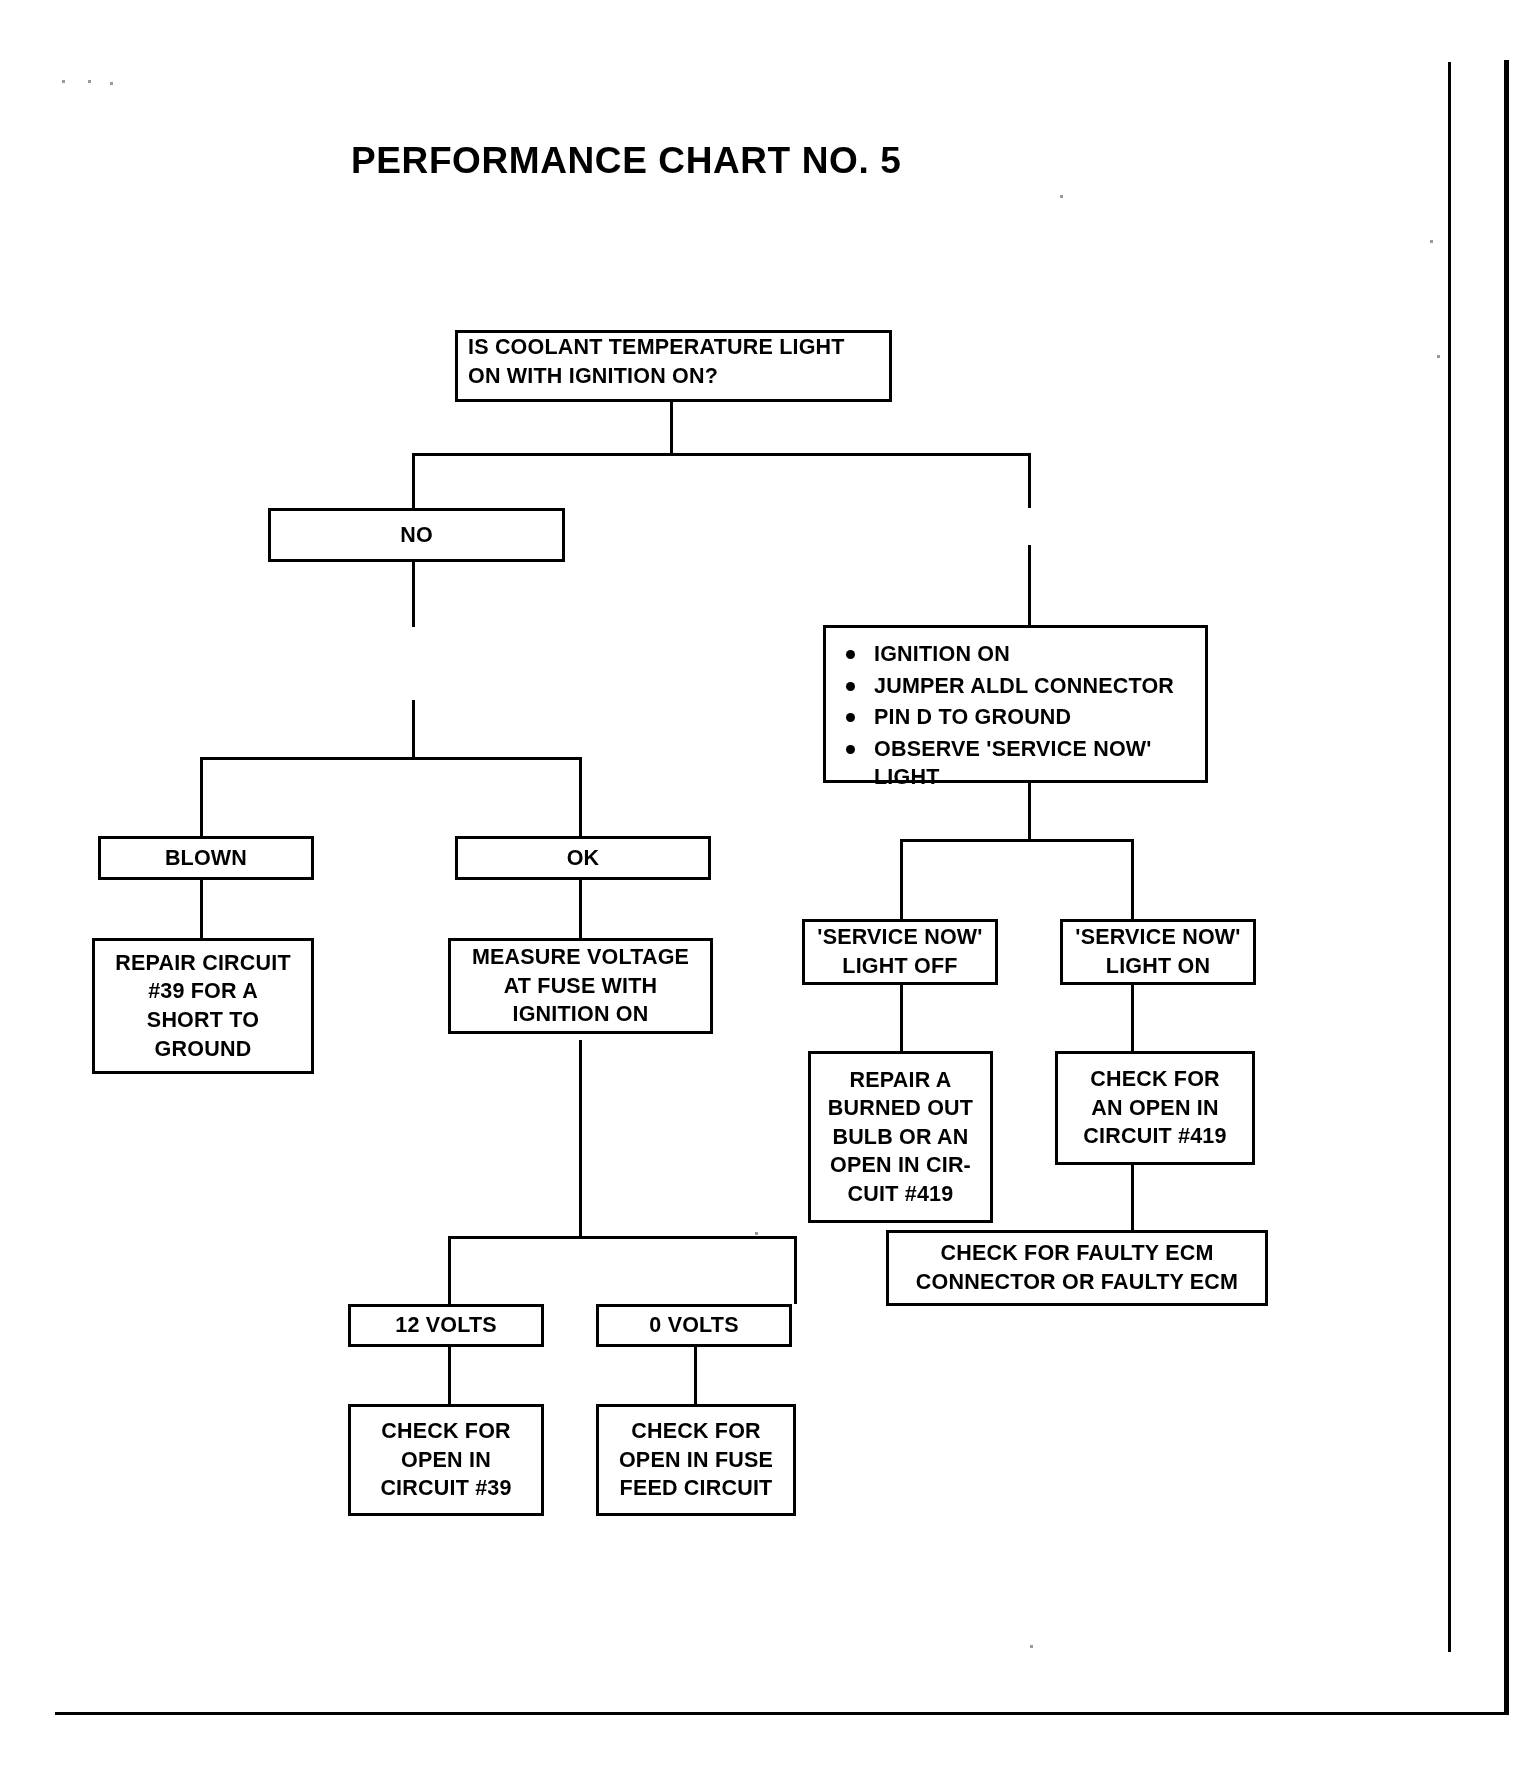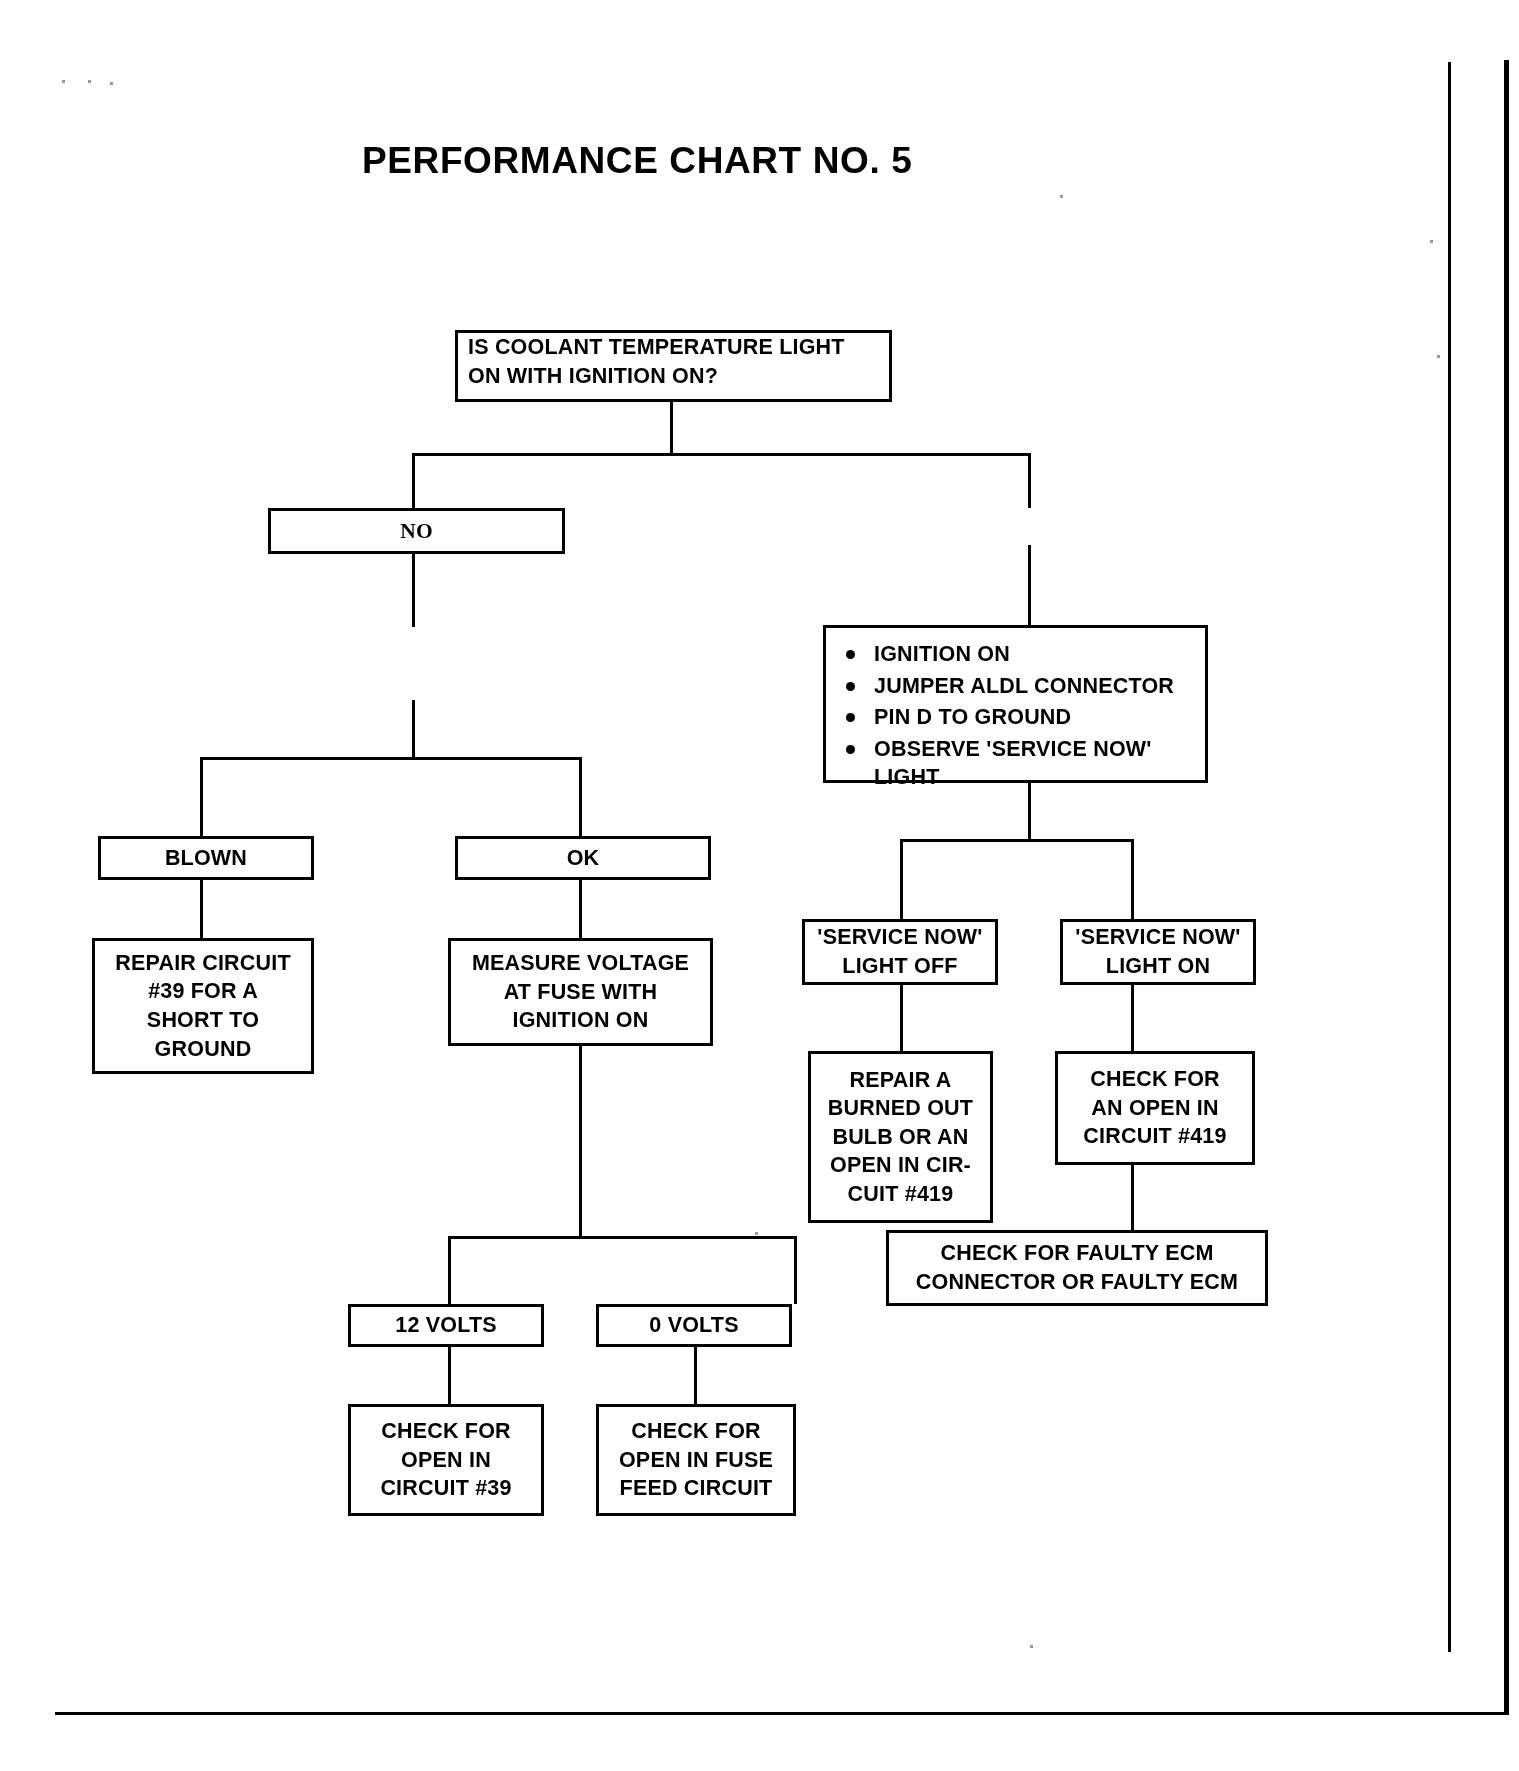--- a/index.html
+++ b/index.html
@@ -18,21 +18,21 @@
 
   
   .scan-edge-outer {
     position: absolute;
     background: #000000;
   }
 
   
   #chart-title {
     position: absolute;
-    left: 362px;
+    left: 351px;
     top: 140px;
     font-size: 37px;
     font-weight: bold;
     letter-spacing: 0.6px;
     color: #000000;
     white-space: nowrap;
   }
 
   
   .node {
@@ -158,21 +158,21 @@
 
   <div class="line vline" style="left:1131px; top:965px; height:86px;"></div>
 
   <div class="line vline" style="left:1131px; top:1165px; height:65px;"></div>
 
   <div class="node" style="left:455px; top:330px; width:437px; height:72px; align-items:flex-start; justify-content:flex-start; text-align:left; padding:0 10px;">
     <span class="txt">IS COOLANT TEMPERATURE LIGHT
 ON WITH IGNITION ON?</span>
   </div>
 
-  <div class="node" style="left:268px; top:508px; width:297px; height:46px;font-family:Liberation Serif, serif;">
+  <div class="node" style="left:268px; top:508px; width:297px; height:54px;">
     <span class="txt">NO</span>
   </div>
 
 
 
   <div class="node bullets" style="left:823px; top:625px; width:385px; height:158px;">
     <ul>
       <li>IGNITION ON</li>
       <li>JUMPER ALDL CONNECTOR</li>
       <li>PIN D TO GROUND</li>
@@ -199,21 +199,21 @@
 LIGHT ON</span>
   </div>
 
   <div class="node" style="left:92px; top:938px; width:222px; height:136px;">
     <span class="txt">REPAIR CIRCUIT
 #39 FOR A
 SHORT TO
 GROUND</span>
   </div>
 
-  <div class="node" style="left:448px; top:938px; width:265px; height:108px;">
+  <div class="node" style="left:448px; top:938px; width:265px; height:96px;">
     <span class="txt">MEASURE VOLTAGE
 AT FUSE WITH
 IGNITION ON</span>
   </div>
 
   <div class="node" style="left:808px; top:1051px; width:185px; height:172px;">
     <span class="txt">REPAIR A
 BURNED OUT
 BULB OR AN
 OPEN IN CIR-

